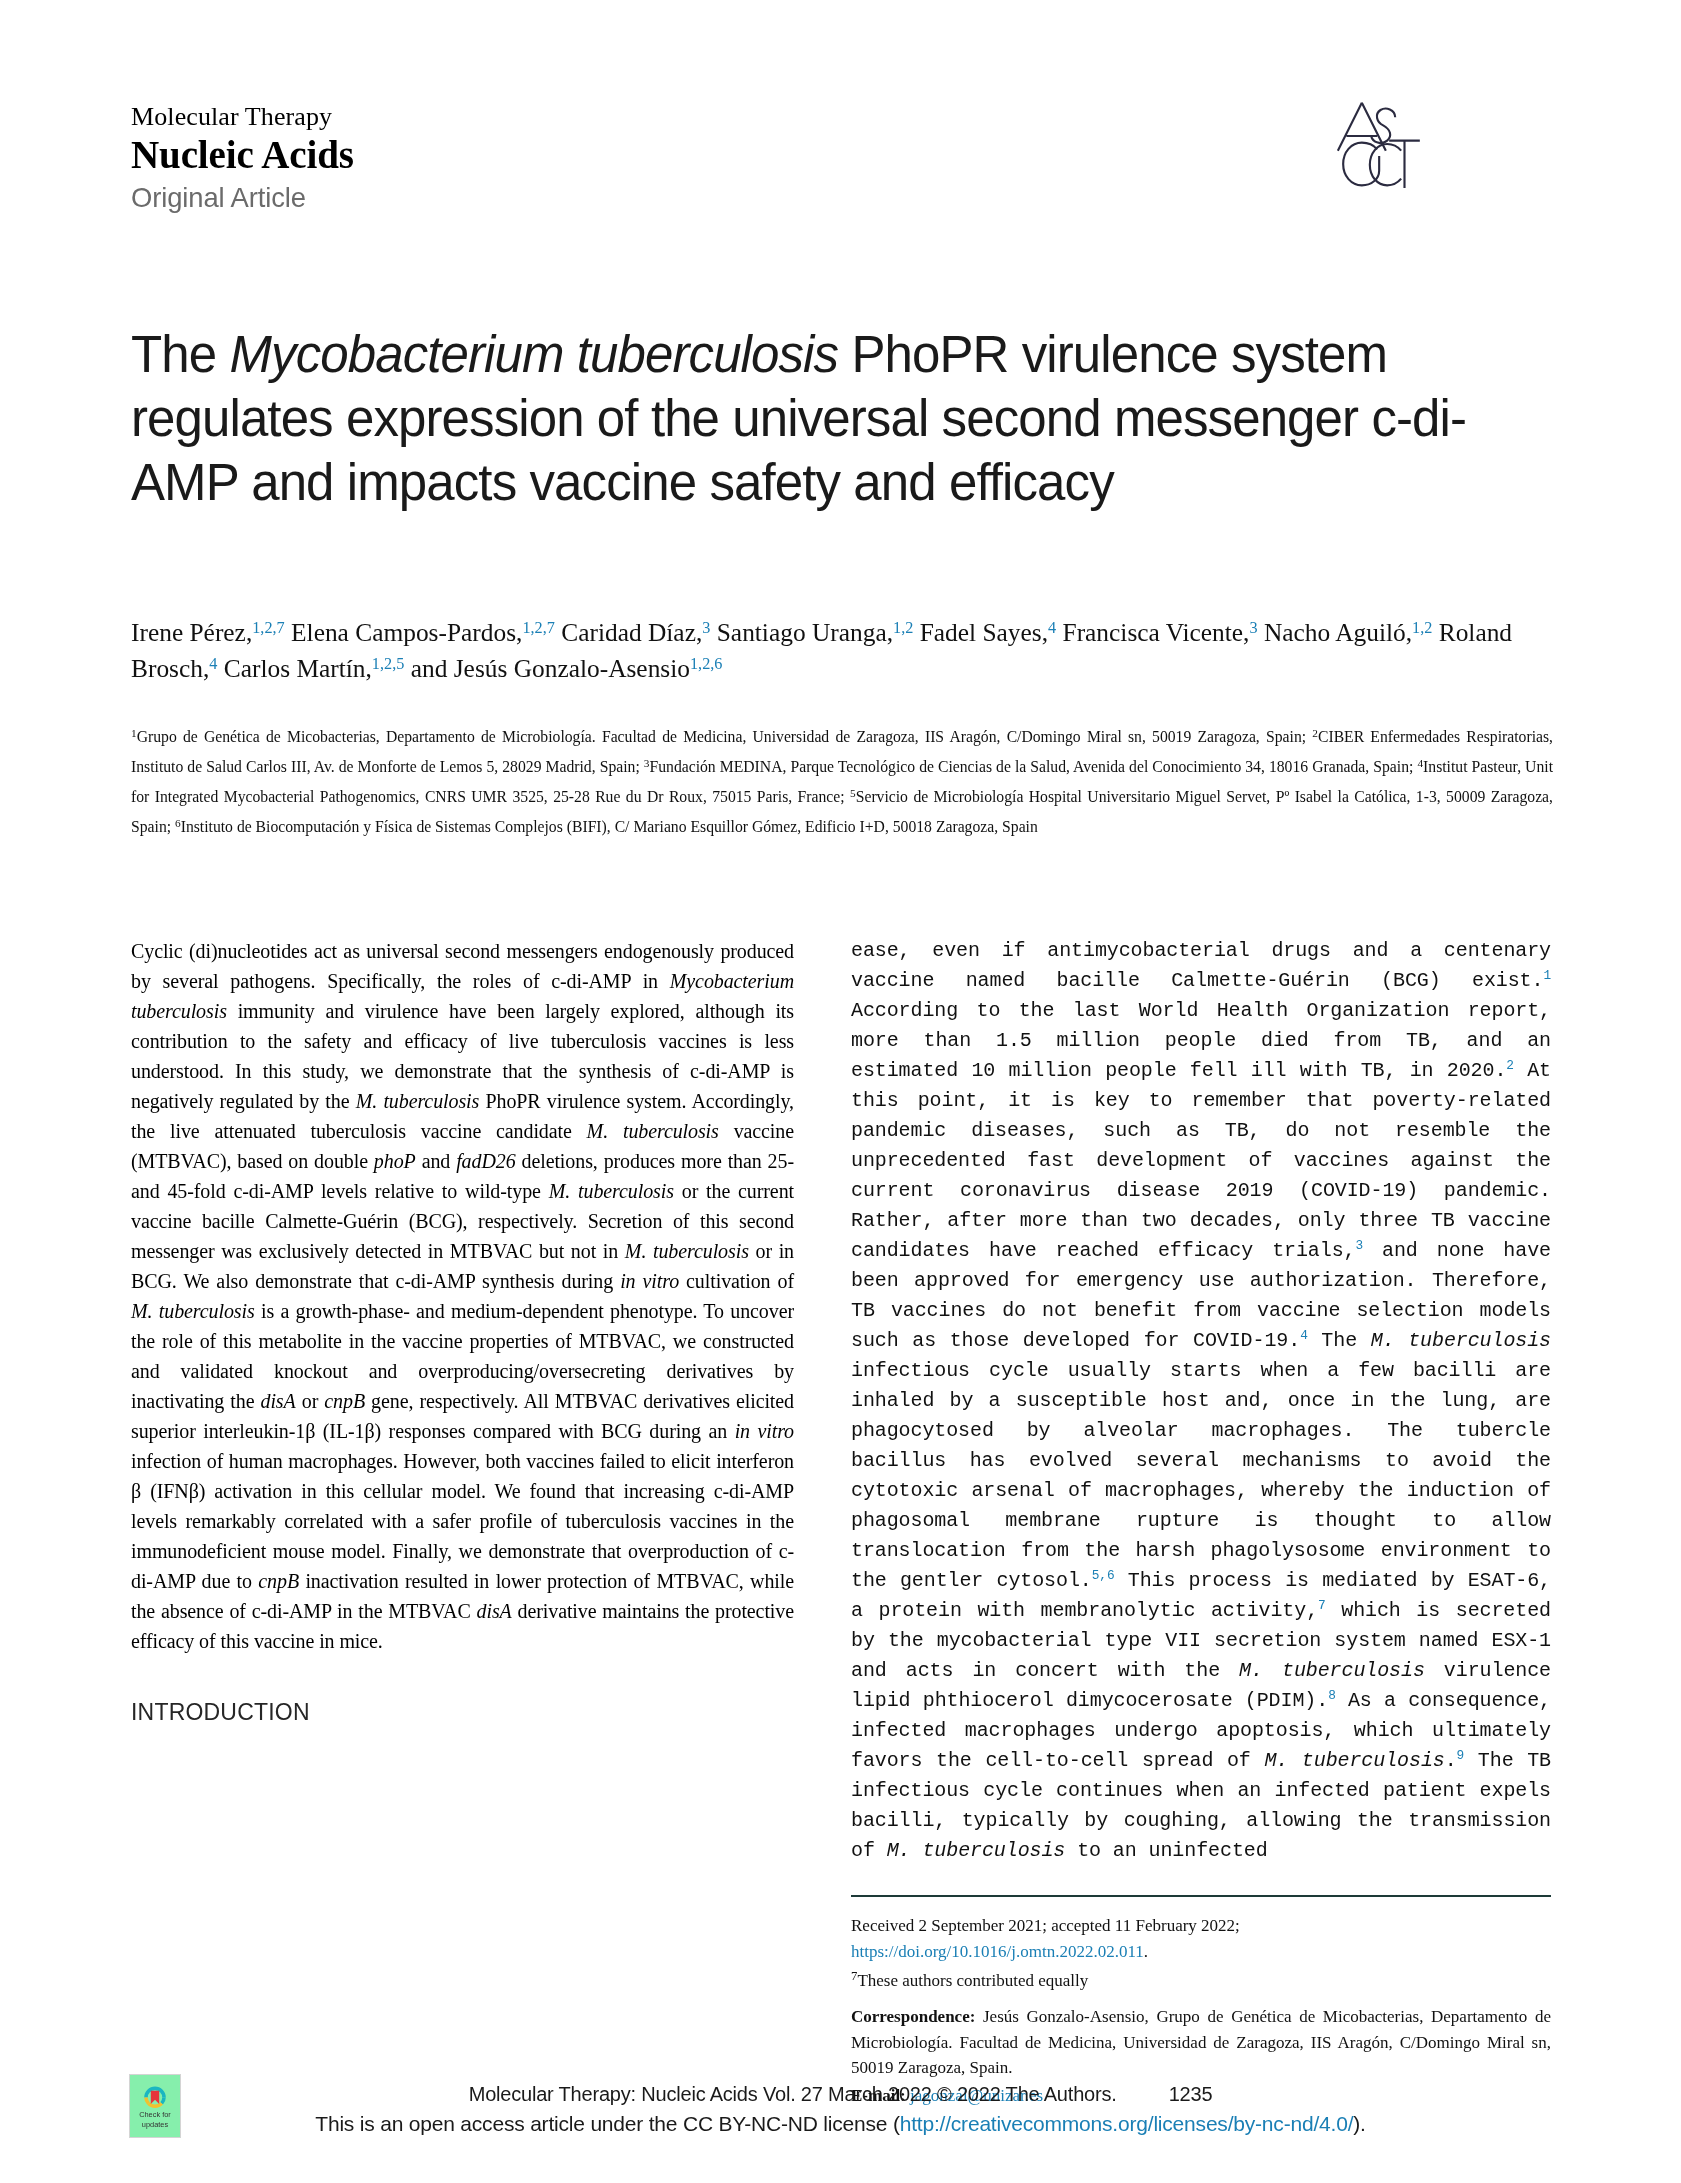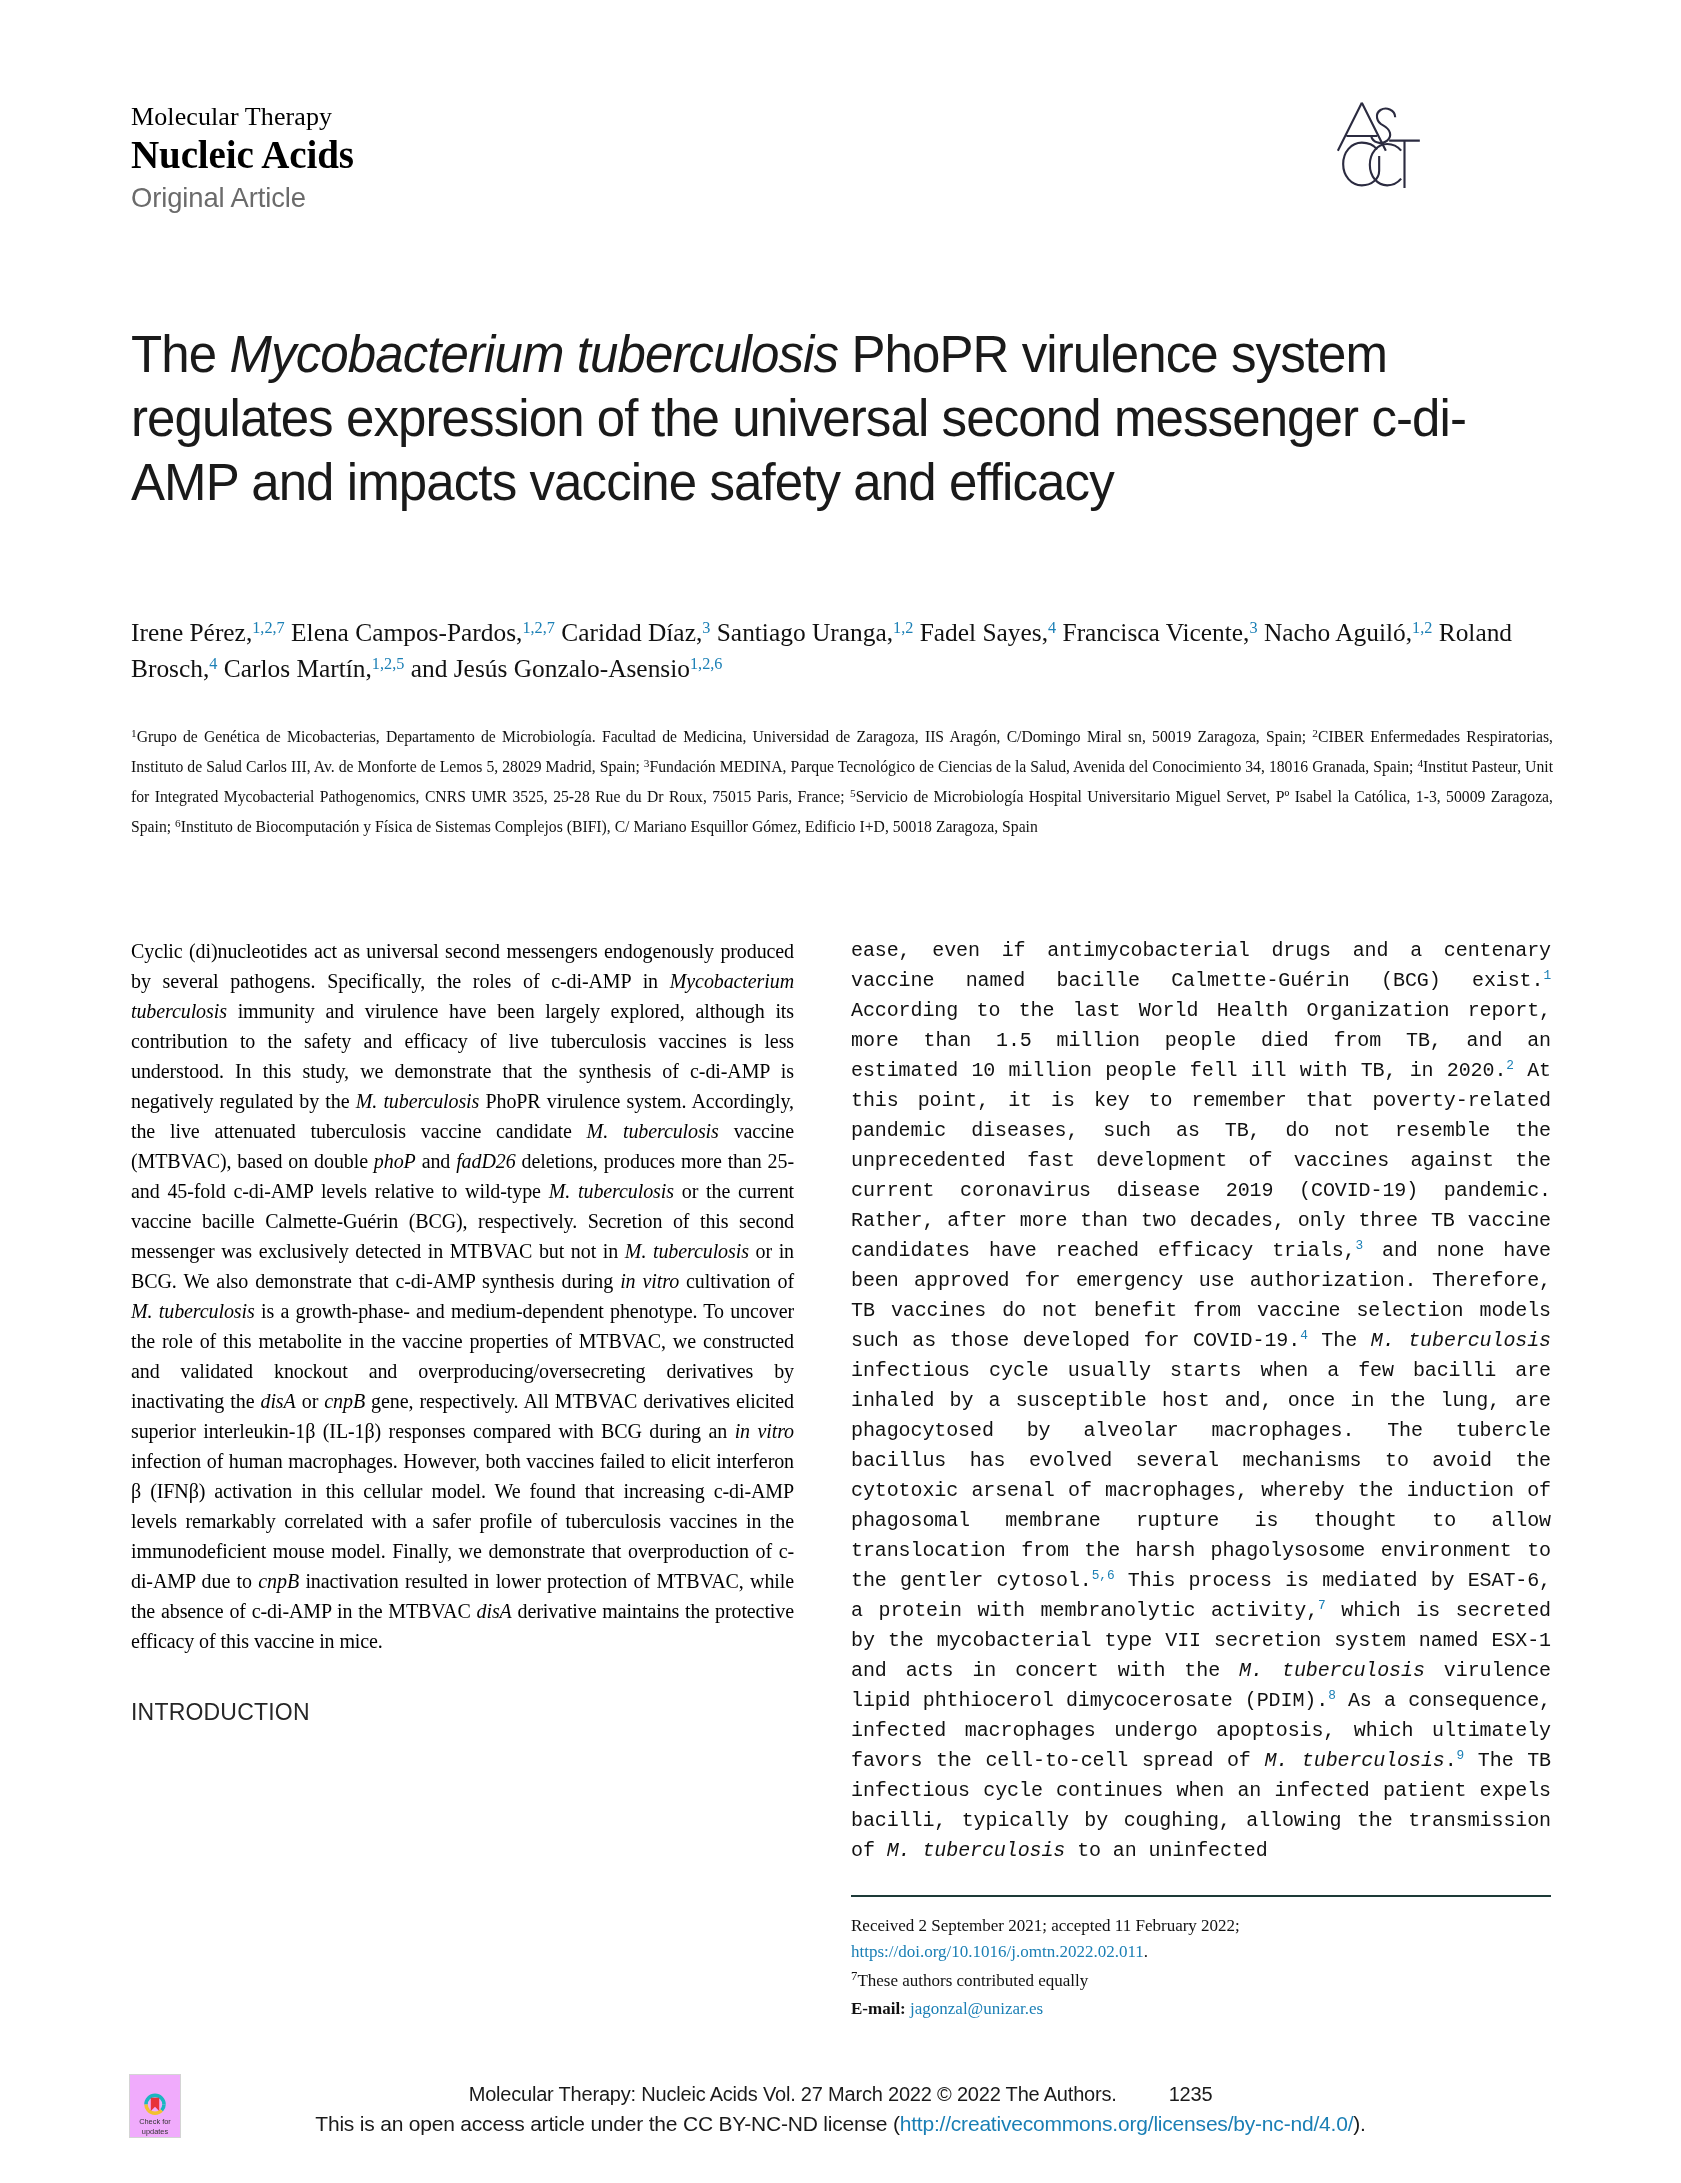--- a/index.html
+++ b/index.html
@@ -240,27 +240,27 @@
     text-decoration: none;
   }
 
   
   .crossmark {
     position: absolute;
     left: 129px;
     top: 2074px;
     width: 52px;
     height: 64px;
-    background: #f0abfc;
+    background: #86efac;
     border: 0.7px solid #d4d4d4;
     box-sizing: border-box;
     display: flex;
     flex-direction: column;
     align-items: center;
-    justify-content: flex-end;
+    justify-content: center;
     padding-top: 3.3px;
   }
   .crossmark .cm-text {
     font-family: "Liberation Sans", "DejaVu Sans", sans-serif;
     font-size: 7.4px;
     line-height: 8.7px;
     color: #333;
     text-align: center;
     margin-top: 1.3px;
   }
@@ -310,20 +310,23 @@
     <div class="body-text" id="intro-right">ease, even if antimycobacterial drugs and a centenary vaccine named bacille Calmette-Guérin (BCG) exist.<sup>1</sup> According to the last World Health Organization report, more than 1.5 million people died from TB, and an estimated 10 million people fell ill with TB, in 2020.<sup>2</sup> At this point, it is key to remember that poverty-related pandemic diseases, such as TB, do not resemble the unprecedented fast development of vaccines against the current coronavirus disease 2019 (COVID-19) pandemic. Rather, after more than two decades, only three TB vaccine candidates have reached efficacy trials,<sup>3</sup> and none have been approved for emergency use authorization. Therefore, TB vaccines do not benefit from vaccine selection models such as those developed for COVID-19.<sup>4</sup> The <i>M. tuberculosis</i> infectious cycle usually starts when a few bacilli are inhaled by a susceptible host and, once in the lung, are phagocytosed by alveolar macrophages. The tubercle bacillus has evolved several mechanisms to avoid the cytotoxic arsenal of macrophages, whereby the induction of phagosomal membrane rupture is thought to allow translocation from the harsh phagolysosome environment to the gentler cytosol.<sup>5,6</sup> This process is mediated by ESAT-6, a protein with membranolytic activity,<sup>7</sup> which is secreted by the mycobacterial type VII secretion system named ESX-1 and acts in concert with the <i>M. tuberculosis</i> virulence lipid phthiocerol dimycocerosate (PDIM).<sup>8</sup> As a consequence, infected macrophages undergo apoptosis, which ultimately favors the cell-to-cell spread of <i>M. tuberculosis</i>.<sup>9</sup> The TB infectious cycle continues when an infected patient expels bacilli, typically by coughing, allowing the transmission of <i>M. tuberculosis</i> to an uninfected</div>
 
     <div class="footnote-block">
       <hr class="footnote-rule">
       <div class="fn-received">Received 2 September 2021; accepted 11 February 2022;</div>
       <div class="fn-doi">
         <a class="doi-link" href="#">https://doi.org/10.1016/j.omtn.2022.02.011</a><span>.</span>
       </div>
       <div class="fn-equal">
         <sup>7</sup><span>These authors contributed equally</span>
+      </div>
+      <div class="fn-corr">
+        <b>Correspondence:</b><span> Jesús Gonzalo-Asensio, Grupo de Genética de Micobacterias, Departamento de Microbiología. Facultad de Medicina, Universidad de Zaragoza, IIS Aragón, C/Domingo Miral sn, 50019 Zaragoza, Spain.</span>
       </div>
       <div class="fn-email">
         <b>E-mail:</b>
         <a class="mail-link" href="#">jagonzal@unizar.es</a>
       </div>
     </div>
   </div>
 
   <div class="crossmark">
     <svg viewBox="0 0 46 40" width="28" height="24" xmlns="http://www.w3.org/2000/svg">

